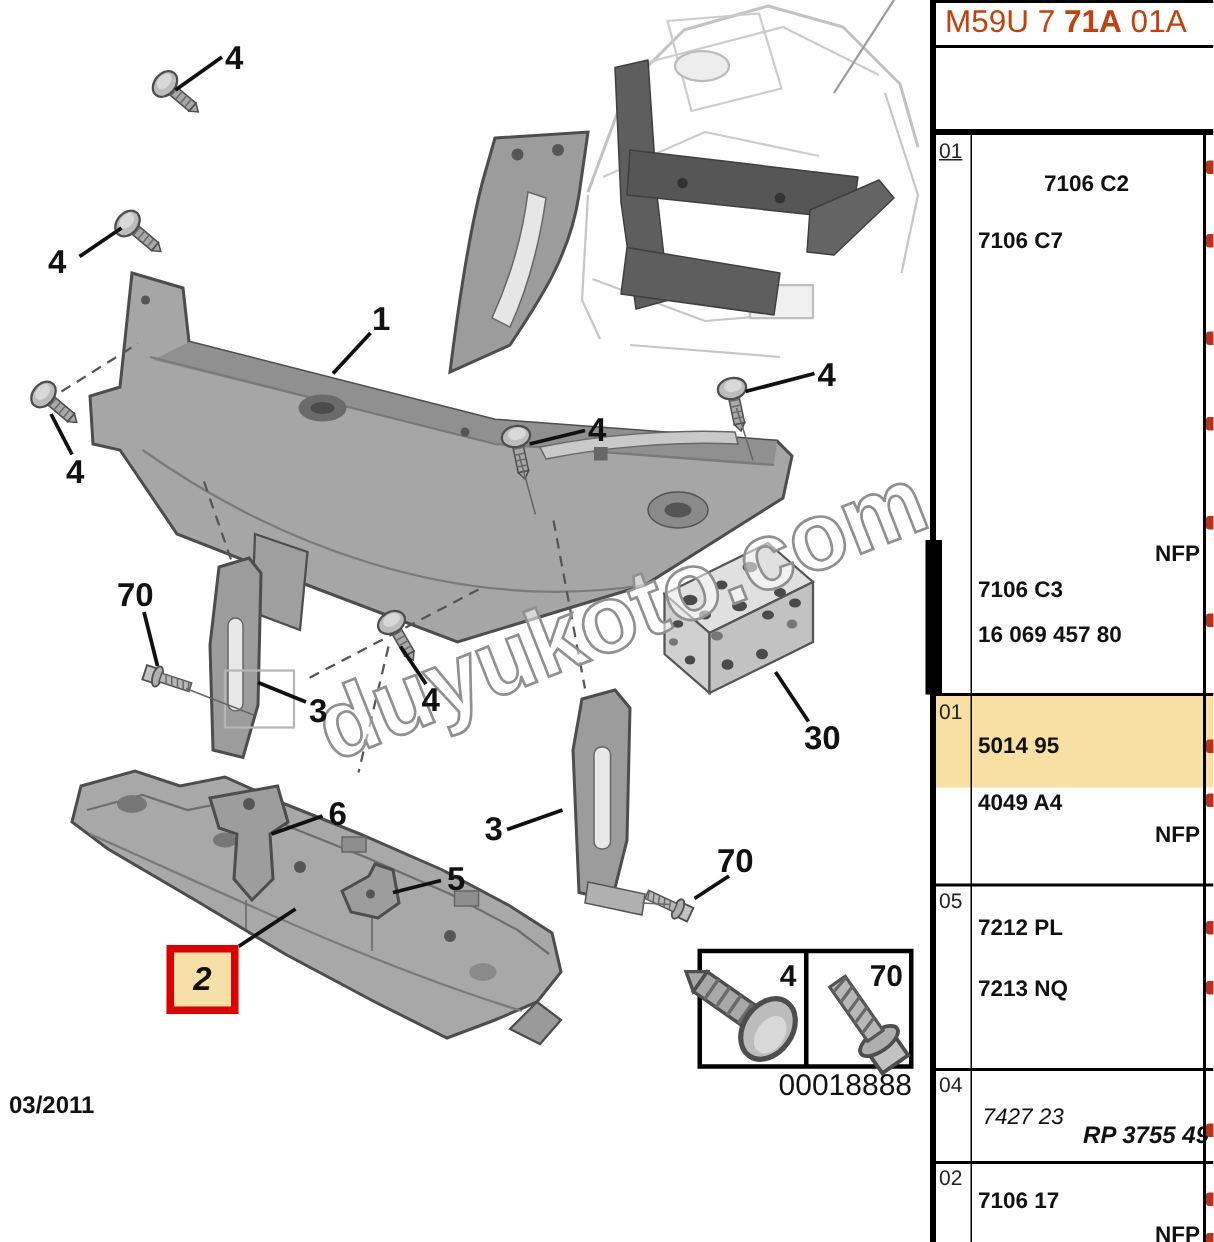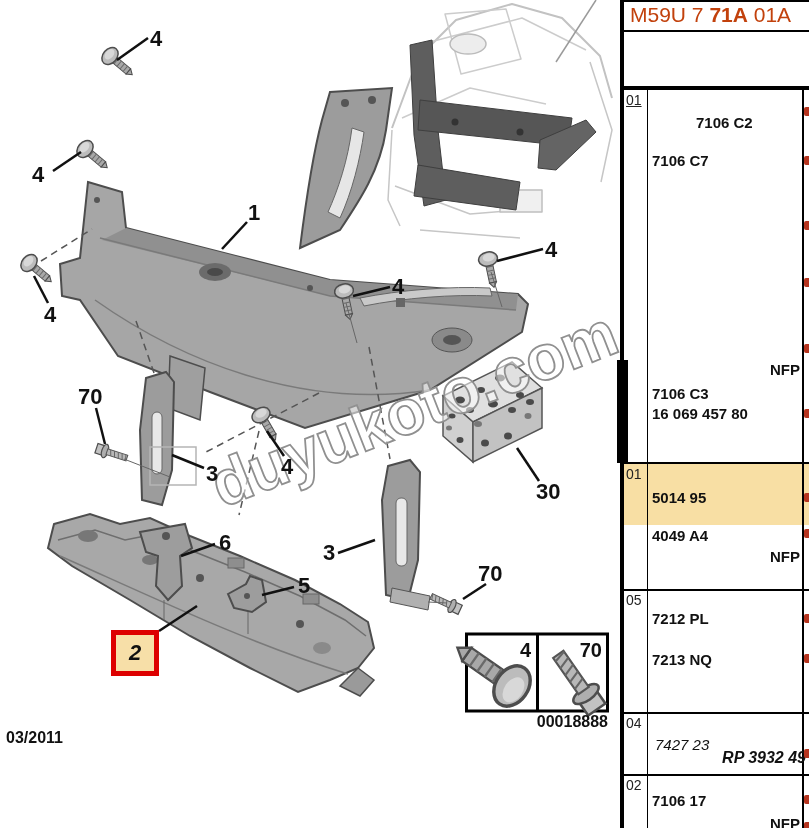--- a/index.html
+++ b/index.html
@@ -16,21 +16,21 @@
   .pn.it { font-weight:normal; font-style:italic; left:655px; }
   .pn.bold-it { font-style:italic; font-weight:bold; font-size:16px; width:150px; left:656px; text-align:right; }
   .hl-rect { position:absolute; left:624px; top:464px; width:185px; height:61px; background:#f8dfa4; }
   .red-mark { position:absolute; left:804px; width:6px; height:9px; background:#b5341f; border-radius:2px 0 0 2px; }
   
   #callout2-box { position:absolute; left:111px; top:630px; width:48px; height:46px;
      border:5px solid #dd0000; background:#f7dfa8; display:flex; align-items:center; justify-content:center;
      font-weight:bold; font-style:italic; font-size:22px; color:#111; }
   #date-code { position:absolute; left:6px; top:729px; font-size:16px; font-weight:bold; color:#111; }
   #inset-code { position:absolute; left:466px; top:713px; width:142px; text-align:right;
-     font-size:16px; font-weight:bold; color:#111; }
+     font-size:20px; font-weight:normal; color:#111; }
   svg text.callout { font-family:"Liberation Sans", sans-serif; font-weight:bold; font-size:22px; fill:#111; }
   svg text.inset-label { font-family:"Liberation Sans", sans-serif; font-weight:bold; font-size:20px; fill:#111; }
 </style>
 </head>
 <body>
 
 <div id="stage">
 
   <svg id="diagram-svg" width="620" height="828" viewBox="0 0 620 828">
     <defs>
@@ -234,34 +234,34 @@
     <div class="tbl-line" style="left:647px; top:90px; width:1px; height:738px;"></div>
     <div class="tbl-line" style="left:802px; top:90px; width:2px; height:738px;"></div>
 
     <div class="hdr-text"><span>M59U 7 </span><b>71A</b><span> 01A</span></div>
 
     <div class="row-num" style="top:92px;text-decoration:underline;">01</div>
     <div class="pn" style="top:114px;margin-left:44px;">7106 C2</div>
     <div class="pn" style="top:152px;">7106 C7</div>
     <div class="pn" style="top:340px;margin-top:45px;">7106 C3</div>
     <div class="pn right" style="top:361px;">NFP</div>
-    <div class="pn" style="top:405px;">16 069 457 80</div>
+    <div class="pn" style="top:415px;">16 069 457 80</div>
 
     <div class="row-num" style="top:466px;">01</div>
     <div class="pn" style="top:489px;">5014 95</div>
     <div class="pn" style="top:527px;">4049 A4</div>
     <div class="pn right" style="top:548px;">NFP</div>
 
     <div class="row-num" style="top:592px;">05</div>
     <div class="pn" style="top:610px;">7212 PL</div>
     <div class="pn" style="top:651px;">7213 NQ</div>
 
     <div class="row-num" style="top:715px;">04</div>
     <div class="pn it" style="top:736px;">7427 23</div>
-    <div class="pn bold-it" style="top:749px;">RP 3932 49</div>
+    <div class="pn bold-it" style="top:749px;">RP 3755 49</div>
 
     <div class="row-num" style="top:777px;">02</div>
     <div class="pn" style="top:792px;">7106 17</div>
     <div class="pn right" style="top:815px;">NFP</div>
 
     <div class="red-mark" style="top:107px;"></div>
     <div class="red-mark" style="top:156px;"></div>
     <div class="red-mark" style="top:221px;"></div>
     <div class="red-mark" style="top:278px;"></div>
     <div class="red-mark" style="top:344px;"></div>

